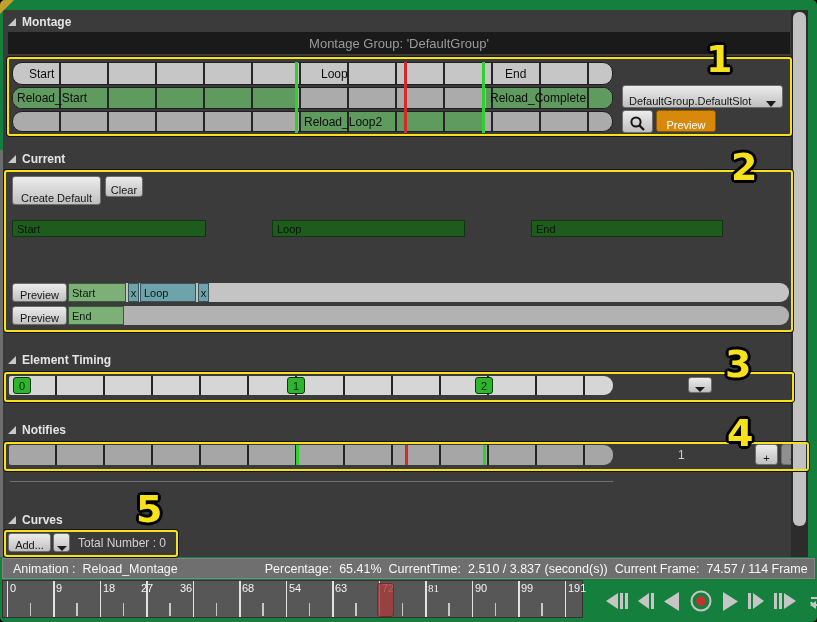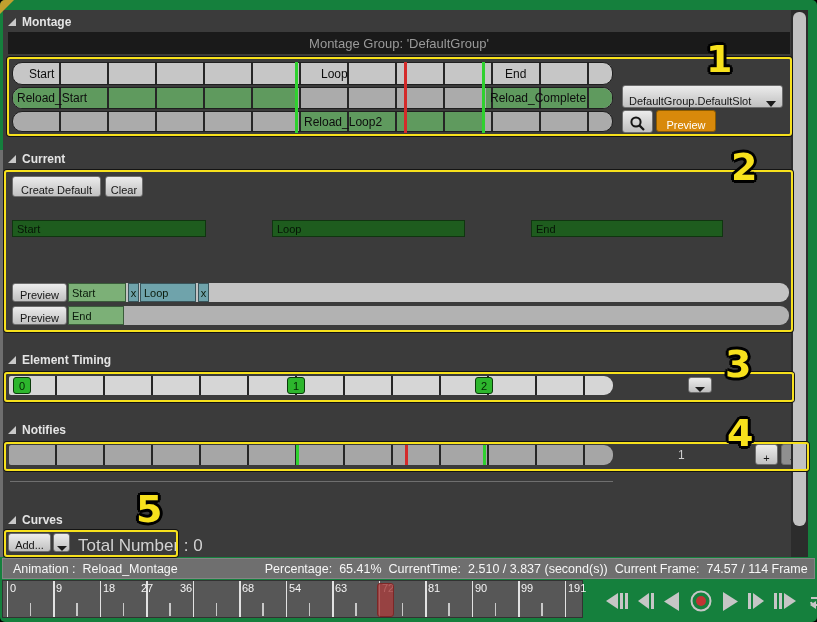--- a/index.html
+++ b/index.html
@@ -124,21 +124,21 @@
   </div>
 
   <div class="num" style="left:706px;top:40px;">1</div>
 
   <div class="hdr" style="left:8px;top:152px;">
     <span class="tri"></span>
     <span>Current</span>
   </div>
   <div class="ybox" style="left:4px;top:170px;width:785px;height:158px;"></div>
 
-  <div class="btn" style="left:12px;top:176px;width:89px;height:21px;">
+  <div class="btn" style="left:12px;top:176px;width:89px;height:29px;">
     <span>Create Default</span>
   </div>
   <div class="btn" style="left:105px;top:176px;width:38px;height:21px;">
     <span>Clear</span>
   </div>
 
   <div class="secbar" style="left:12px;top:220px;width:194px;height:17px;">
     <span>Start</span>
   </div>
   <div class="secbar" style="left:272px;top:220px;width:193px;height:17px;">
@@ -225,21 +225,21 @@
     <span>Curves</span>
   </div>
   <div class="num" style="left:136px;top:490px;">5</div>
   <div class="ybox" style="left:4px;top:530px;width:170px;height:23px;"></div>
   <div class="btn" style="left:8px;top:533px;width:43px;height:19px;">
     <span>Add...</span>
   </div>
   <div class="btn" style="left:53px;top:533px;width:17px;height:19px;">
     <span class="caret" style="border-top-width:5px;"></span>
   </div>
-  <span class="abs" style="left:78px;top:536px;color:#d2d2d2;font-size:17px;">Total Number : 0</span>
+  <span class="abs" style="left:78px;top:536px;color:#d2d2d2;font-size:12px;">Total Number : 0</span>
 
   <div class="scroll-track">
     <div class="scroll-thumb"></div>
   </div>
 
   <div class="status-bar">
     <span style="margin-left:10px;">Animation :</span>
     <span>Reload_Montage</span>
     <span style="margin-left:80px;">Percentage:</span>
     <span>65.41%</span>
@@ -252,21 +252,21 @@
   <div class="ruler">
     <span class="rlabel" style="left:7px;">0</span>
     <span class="rlabel" style="left:53px;">9</span>
     <span class="rlabel" style="left:100px;">18</span>
     <span class="rlabel" style="left:138px;">27</span>
     <span class="rlabel" style="left:177px;">36</span>
     <span class="rlabel" style="left:239px;">68</span>
     <span class="rlabel" style="left:286px;">54</span>
     <span class="rlabel" style="left:332px;">63</span>
     <span class="rlabel" style="left:379px;text-align:center;">72</span>
-    <span class="rlabel" style="left:425px;">81</span>
+    <span class="rlabel" style="left:425px;font-family:Liberation Serif, serif;">81</span>
     <span class="rlabel" style="left:472px;">90</span>
     <span class="rlabel" style="left:518px;">99</span>
     <span class="rlabel" style="left:565px;">191</span>
     <div class="playhead"></div>
   </div>
 
   <div class="transport">
     <button class="tbtn">
       <svg width="24" height="18" viewBox="0 0 24 18">
         <polygon points="14,1 14,17 2,9"></polygon>

